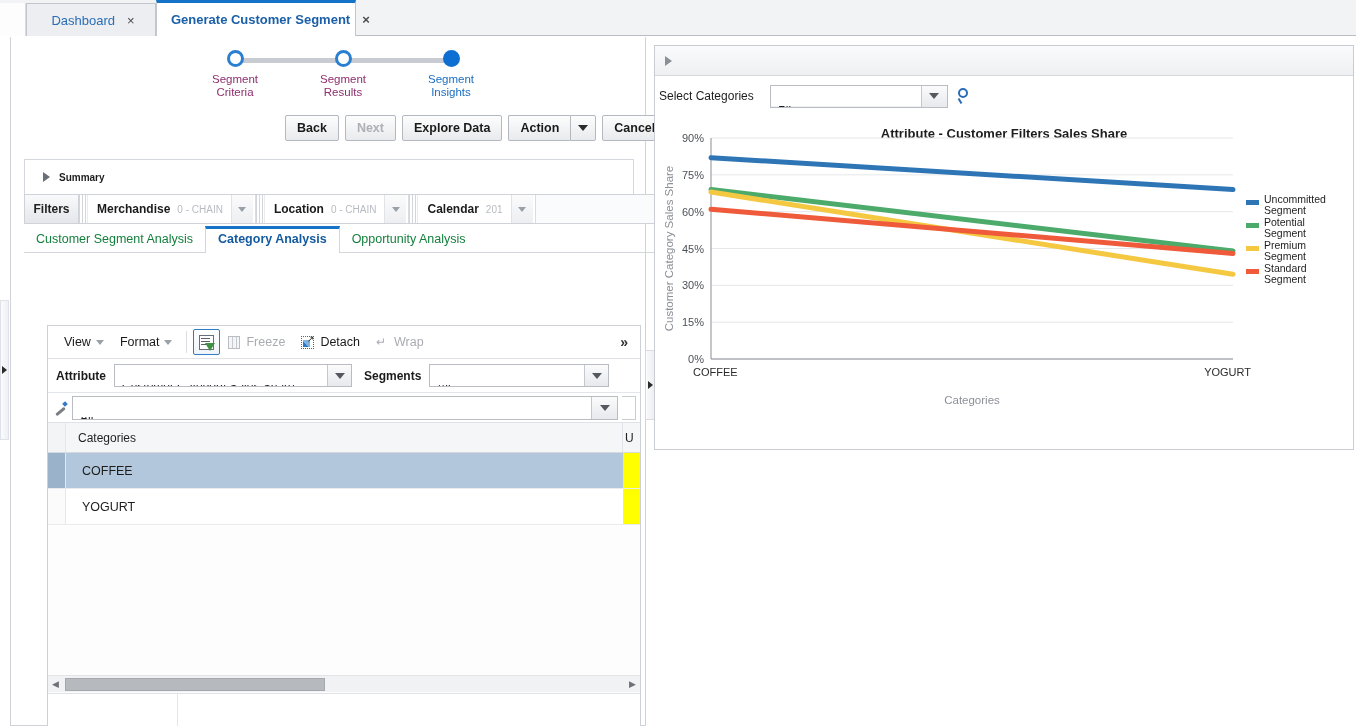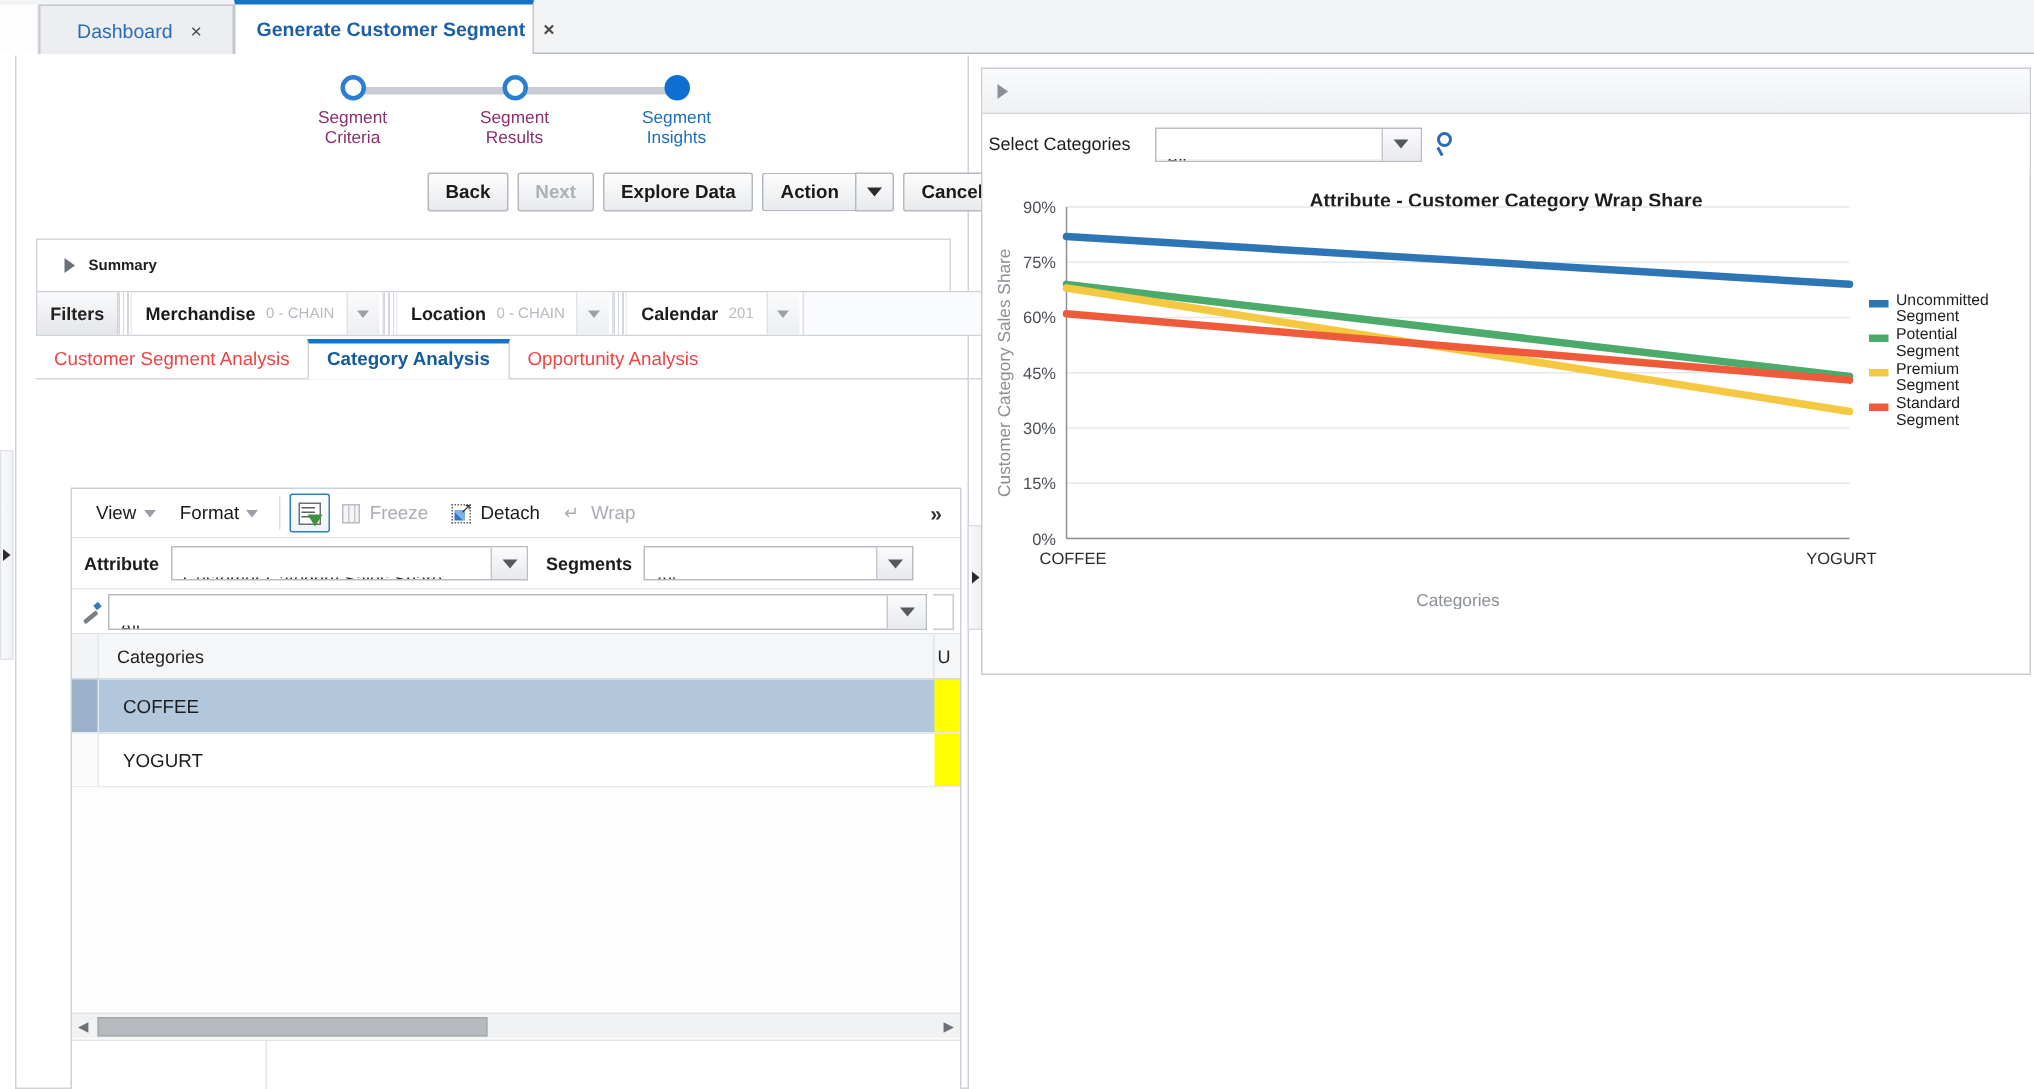--- a/index.html
+++ b/index.html
@@ -178,21 +178,21 @@
   }
   #filters .filler { flex: 1; background: #fafbfc; }
 
   
   #subtabs {
     position: absolute; left: 13px; top: 189px; width: 632px; height: 27px;
     display: flex; align-items: flex-end;
     border-bottom: 1px solid #d3d6db;
   }
   .subtab {
-    padding: 3px 12px 6px; font-size: 12.5px; color: #ef4444;
+    padding: 3px 12px 6px; font-size: 12.5px; color: #15803d;
     cursor: default; white-space: nowrap;
   }
   .subtab.active {
     color: #145a9e; font-weight: bold;
     border-top: 3px solid #1574c8;
     border-left: 1px solid #d3d6db; border-right: 1px solid #d3d6db;
     background: #ffffff; padding-top: 3px; margin-bottom: -1px;
     padding-bottom: 7px;
   }
 
@@ -627,21 +627,21 @@
           <i class="caret-md"></i>
         </span>
     </div>
     <span id="search-icon">
       <span class="ring"></span>
       <span class="hndl"></span>
     </span>
   </div>
 
   <div id="chartwrap">
-    <div id="chart-title">Attribute - Customer Category Wrap Share</div>
+    <div id="chart-title">Attribute - Customer Filters Sales Share</div>
     <svg id="chart-svg" width="700" height="290">
         <line x1="56" y1="243" x2="578" y2="243" stroke="#e6e7e9" stroke-width="1"></line>
         <text x="49" y="247" text-anchor="end" class="axis-tick">0%</text>
         <line x1="56" y1="206.16666666666669" x2="578" y2="206.16666666666669" stroke="#e6e7e9" stroke-width="1"></line>
         <text x="49" y="210.16666666666669" text-anchor="end" class="axis-tick">15%</text>
         <line x1="56" y1="169.33333333333334" x2="578" y2="169.33333333333334" stroke="#e6e7e9" stroke-width="1"></line>
         <text x="49" y="173.33333333333334" text-anchor="end" class="axis-tick">30%</text>
         <line x1="56" y1="132.5" x2="578" y2="132.5" stroke="#e6e7e9" stroke-width="1"></line>
         <text x="49" y="136.5" text-anchor="end" class="axis-tick">45%</text>
         <line x1="56" y1="95.66666666666669" x2="578" y2="95.66666666666669" stroke="#e6e7e9" stroke-width="1"></line>

